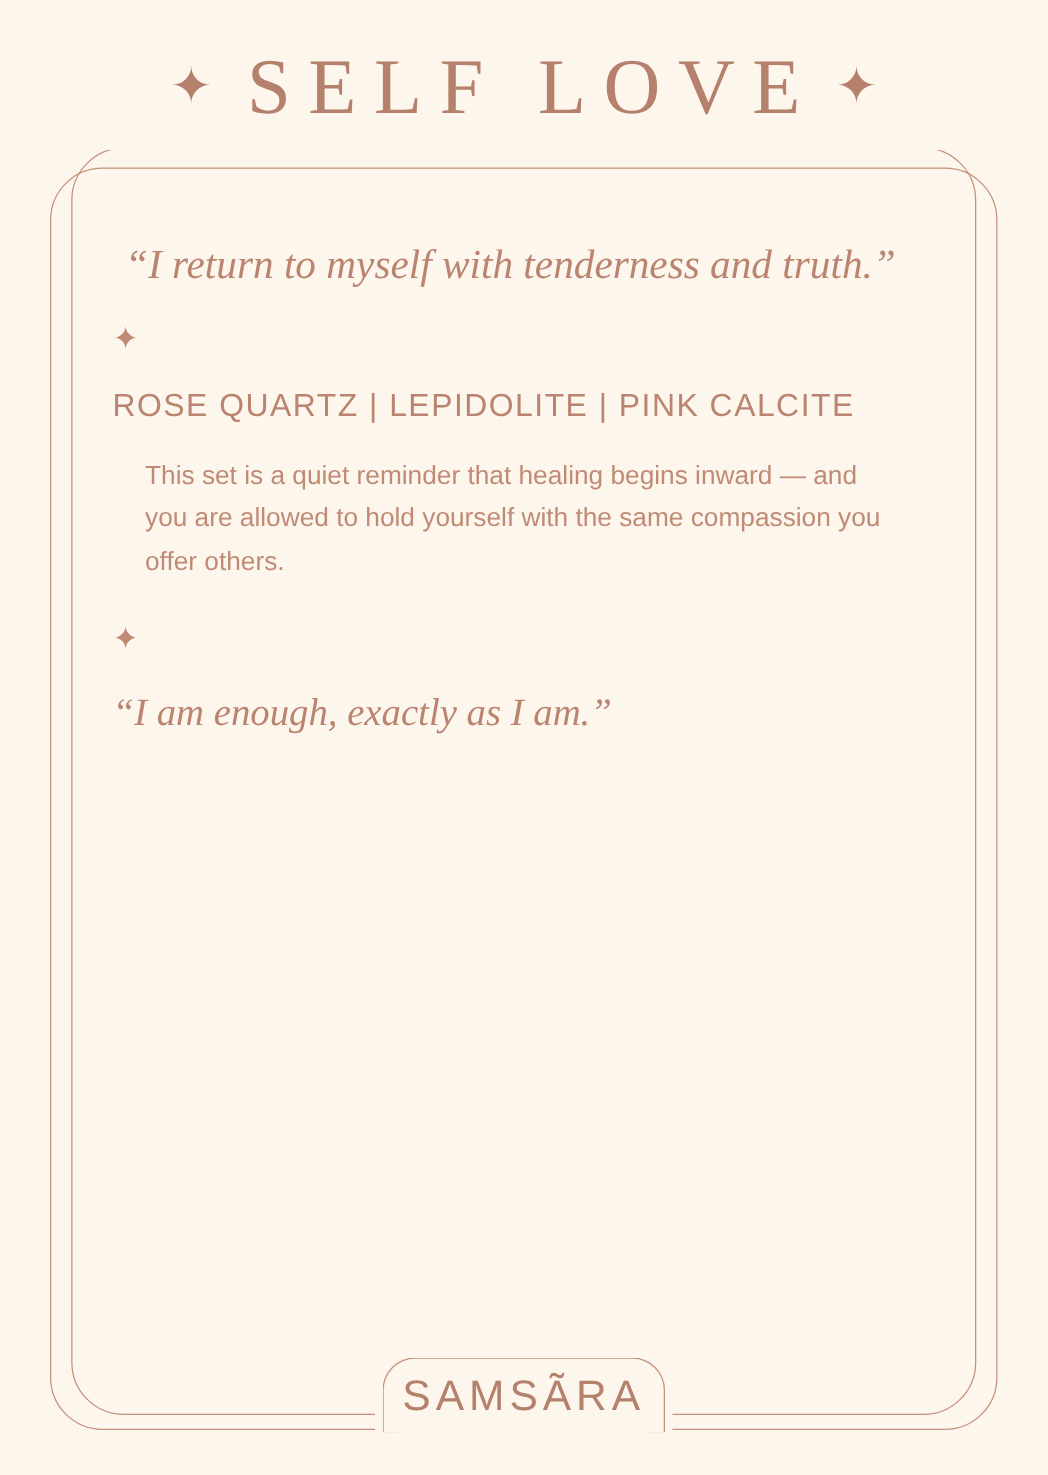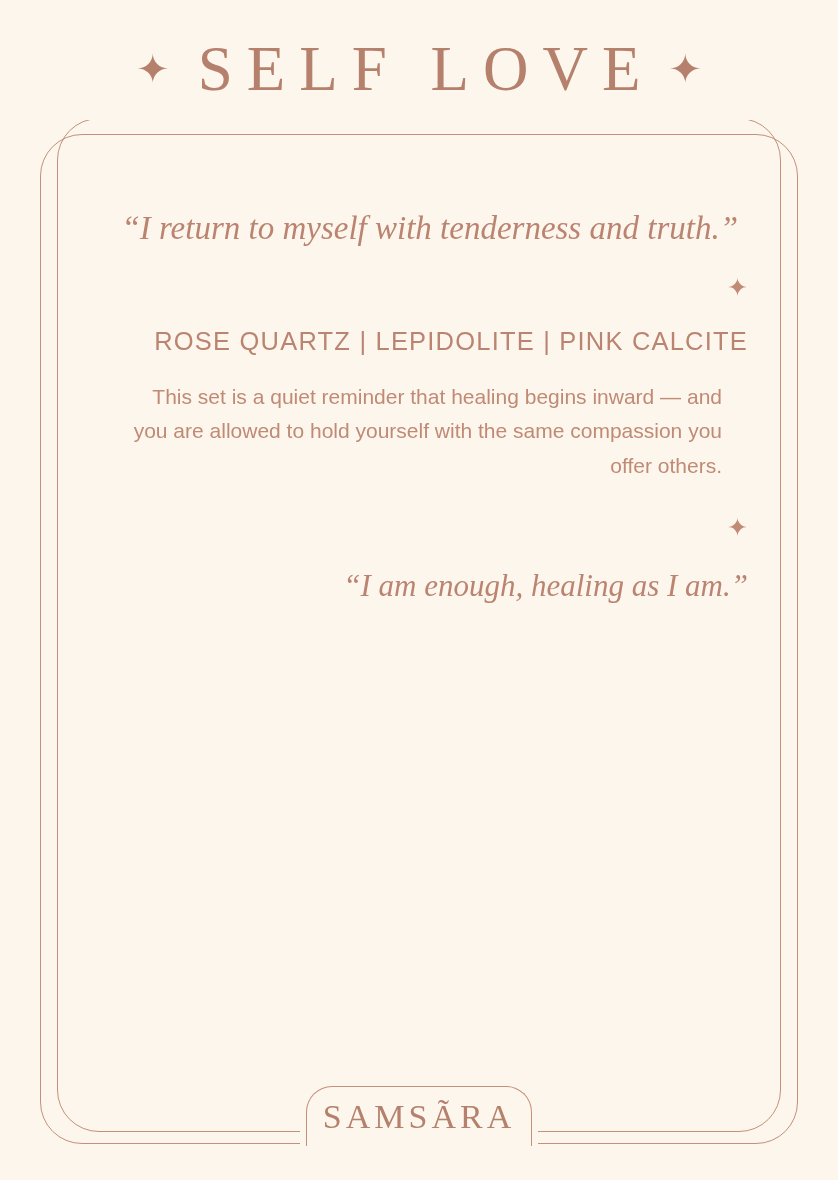--- a/index.html
+++ b/index.html
@@ -111,34 +111,34 @@
     border-radius: 26px 26px 0 0;
     background: #fdf6ed;
   }
 
   .brand-word {
     position: absolute;
     left: 306px;
     top: 1100px;
     width: 226px;
     text-align: center;
-    font-family: Liberation Serif, serif;
+    font-family: Liberation Sans, sans-serif;
     font-size: 34px;
     letter-spacing: 4px;
     color: #b5816c;
     line-height: 1;
   }
 
   
   .content {
     position: absolute;
     left: 90px;
-    top: 206px;
+    top: 190px;
     width: 658px;
-    text-align: right;
+    text-align: left;
   }
 
   .quote {
     font-family: "Liberation Serif", serif;
     font-style: italic;
     font-size: 33px;
     line-height: 1.36;
     color: #bb8470;
     padding: 0 10px;
   }
@@ -203,21 +203,21 @@
     <div class="quote">“I return to myself with tenderness and truth.”</div>
 
     <div class="divider">✦</div>
 
     <div class="stones">ROSE QUARTZ | LEPIDOLITE | PINK CALCITE</div>
 
     <div class="para">This set is a quiet reminder that healing begins inward — and you are allowed to hold yourself with the same compassion you offer others.</div>
 
     <div class="divider-2">✦</div>
 
-    <div class="quote-closing">“I am enough, healing as I am.”</div>
+    <div class="quote-closing">“I am enough, exactly as I am.”</div>
   </div>
 
   <div class="mask mask-bottom-outer"></div>
   <div class="mask mask-bottom-inner"></div>
   <div class="brand-tab"></div>
   <div class="brand-word">SAMSÃRA</div>
 
 </div>
 
 </body></html>

